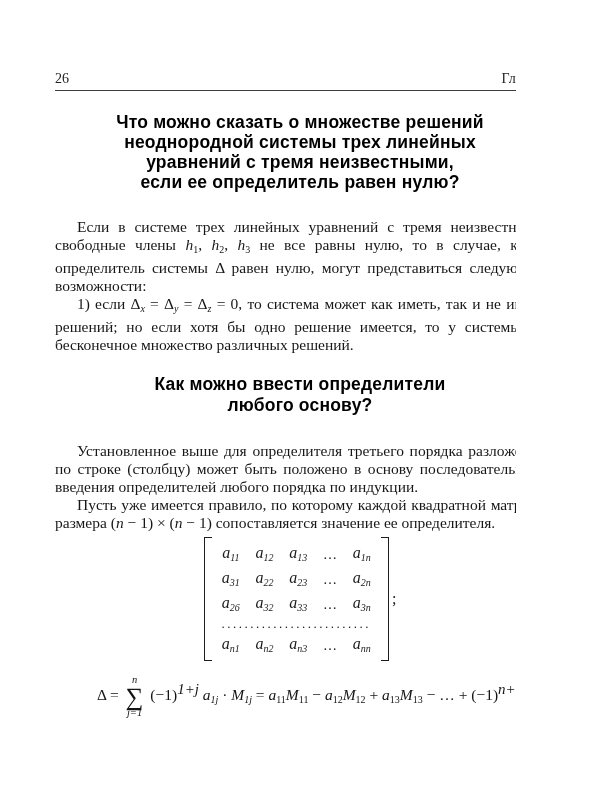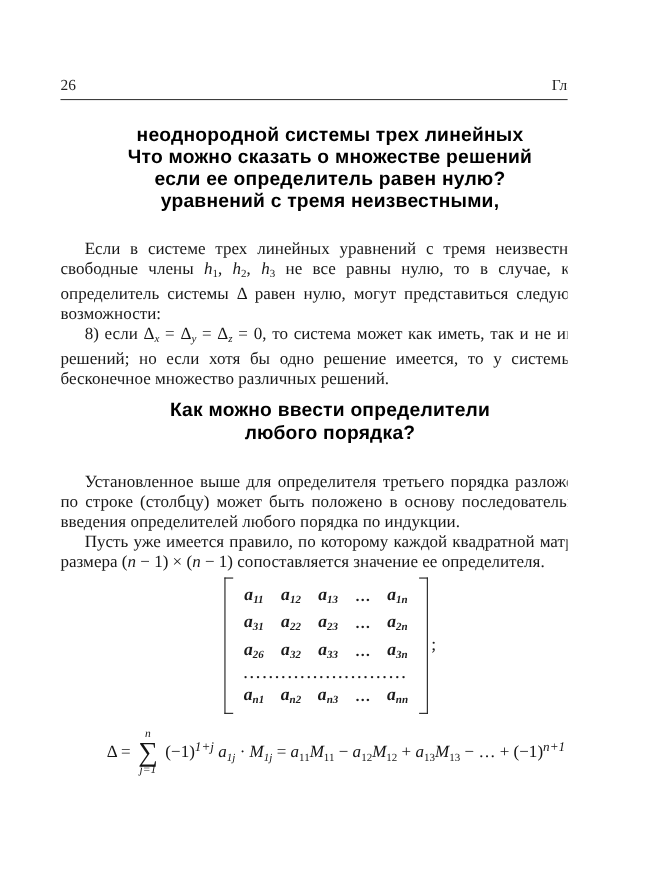--- a/index.html
+++ b/index.html
@@ -19,42 +19,42 @@
   }
 
   
   .para {
     font-size:15.5px; line-height:18px; text-align:justify; color:#171717;
   }
   .para.ind { text-indent:22px; }
   .mt1 { margin-top:10px; }
   .it { font-style:italic; }
   .sub { font-size:10px; vertical-align:-3px; letter-spacing:0; }
-  .sup { font-size:12px; vertical-align:6px; }
+  .sup { font-size:15px; vertical-align:6px; }
 
   
   .qhead {
     font-family:"Liberation Sans", sans-serif; font-weight:bold;
     font-size:17.5px; line-height:20px; text-align:center; color:#000;
     letter-spacing:0.2px;
   }
   .qhead1 { margin-top:21px; }
-  .qhead2 { margin-top:8px; line-height:21px; }
+  .qhead2 { margin-top:20px; line-height:21px; }
   .after-head { margin-top:26px; }
 
   
   .matrix-block { margin-top:5px; display:flex; justify-content:center; }
   .matrix-wrap { display:flex; align-items:stretch; }
   .br { width:8px; border:1.8px solid #1d1d1d; }
   .br-l { border-right:none; margin-right:2px; }
   .br-r { border-left:none; margin-left:2px; }
   .m-grid {
     display:grid; grid-template-columns:repeat(5, auto);
     column-gap:15px; row-gap:6px; align-items:end; justify-items:center;
-    padding:7px 8px; font-size:16px;font-weight:bold;
+    padding:7px 8px; font-size:16px;
   }
   .m-var { font-style:italic; }
   .m-sub { font-size:10px; vertical-align:-3px; font-style:italic; }
   .m-ell { font-size:14px; }
   .m-dots {
     grid-column:1 / -1; justify-self:stretch; overflow:hidden;
     font-size:13px; letter-spacing:2.5px; white-space:nowrap; line-height:10px;
   }
   .m-semi { align-self:center; font-size:16px; margin-left:3px; }
 
@@ -77,32 +77,32 @@
 <div class="page">
   <div class="content">
 
     <div class="pg-header">
       <span>26</span>
       <span>Глава 3</span>
     </div>
 
 
     <div class="qhead qhead1">
+        <div>Что можно сказать о множестве решений</div>
         <div>неоднородной системы трех линейных</div>
-        <div>Что можно сказать о множестве решений</div>
+        <div>уравнений с тремя неизвестными,</div>
         <div>если ее определитель равен нулю?</div>
-        <div>уравнений с тремя неизвестными,</div>
       </div>
 
     <p class="para ind after-head"><span>Если в системе трех линейных уравнений с тремя неизвестными свободные члены </span><span class="it">h</span><span class="sub">1</span><span>, </span><span class="it">h</span><span class="sub">2</span><span>, </span><span class="it">h</span><span class="sub">3</span><span> не все равны нулю, то в случае, когда определитель системы Δ равен нулю, могут представиться следующие возможности:</span></p>
-    <p class="para ind"><span>8) если Δ</span><span class="it sub">x</span><span> = Δ</span><span class="it sub">y</span><span> = Δ</span><span class="it sub">z</span><span> = 0, то система может как иметь, так и не иметь решений; но если хотя бы одно решение имеется, то у системы — бесконечное множество различных решений.</span></p>
+    <p class="para ind"><span>1) если Δ</span><span class="it sub">x</span><span> = Δ</span><span class="it sub">y</span><span> = Δ</span><span class="it sub">z</span><span> = 0, то система может как иметь, так и не иметь решений; но если хотя бы одно решение имеется, то у системы — бесконечное множество различных решений.</span></p>
 
     <div class="qhead qhead2">
         <div>Как можно ввести определители</div>
-        <div>любого порядка?</div>
+        <div>любого основу?</div>
       </div>
 
     <p class="para ind after-head">Установленное выше для определителя третьего порядка разложение по строке (столбцу) может быть положено в основу последовательного введения определителей любого порядка по индукции.</p>
     <p class="para ind"><span>Пусть уже имеется правило, по которому каждой квадратной матрице размера (</span><span class="it">n</span><span> − 1) × (</span><span class="it">n</span><span> − 1) сопоставляется значение ее определителя.</span></p>
 
     <div class="matrix-block">
       <div class="matrix-wrap">
         <div class="br br-l"></div>
         <div class="m-grid">
             <div class="m-cell"><span class="m-var">a</span><span class="m-sub">11</span></div>

